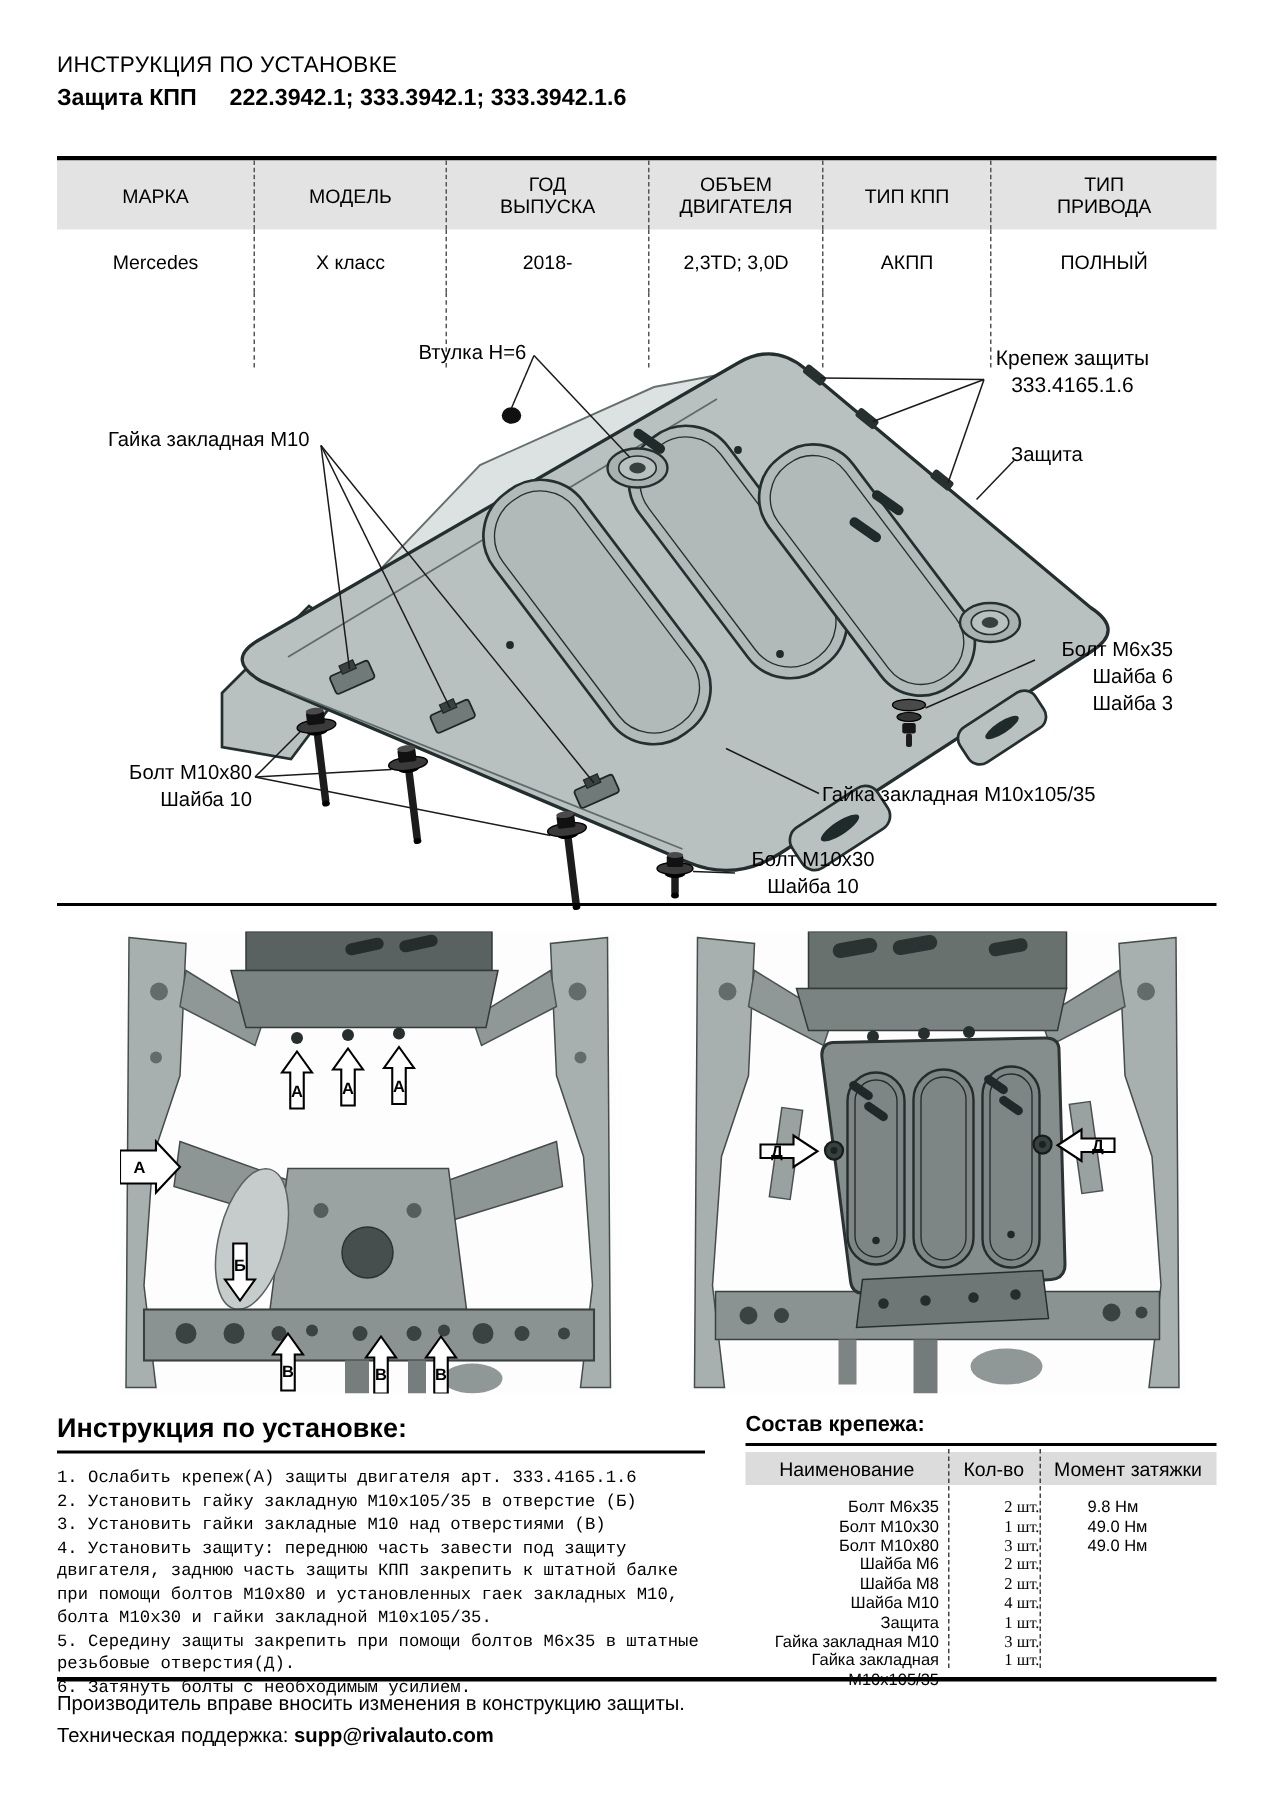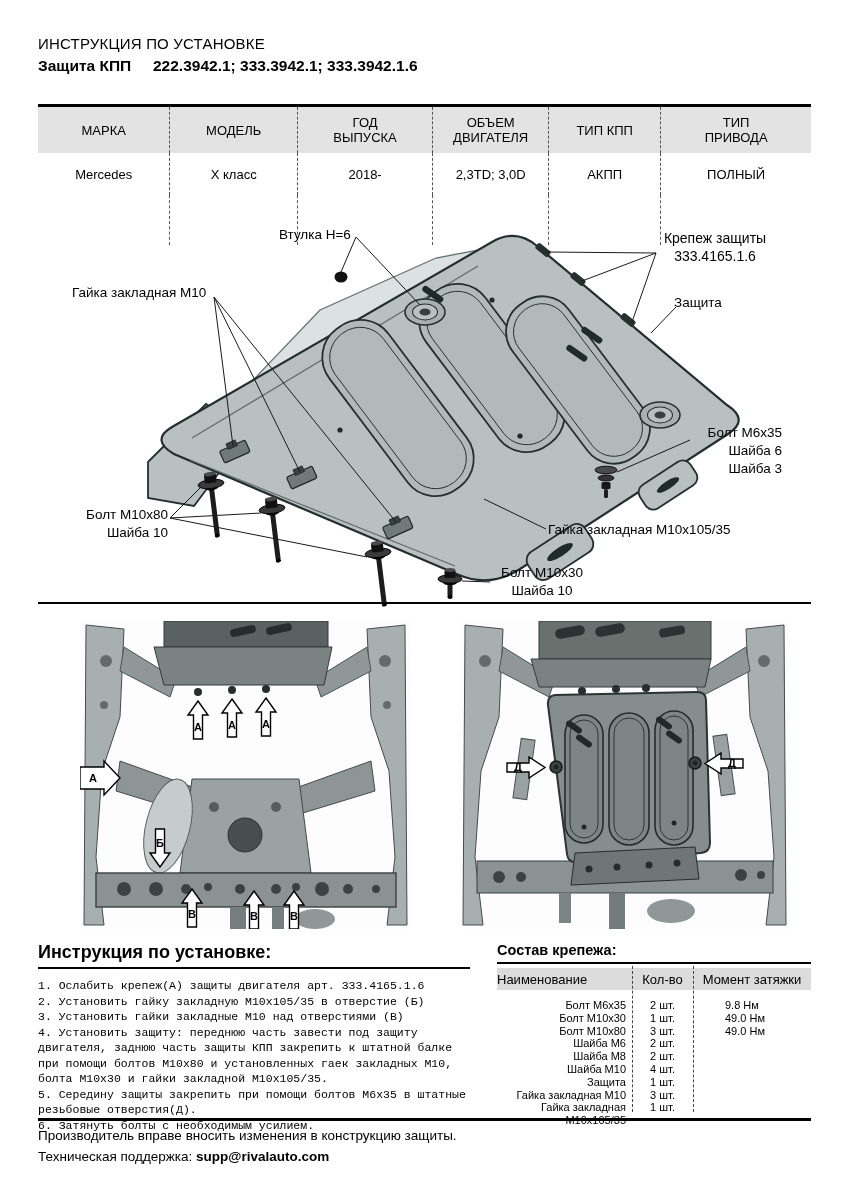--- a/index.html
+++ b/index.html
@@ -44,27 +44,27 @@
   
   .instructions { position:absolute; left:38px; top:942px; width:432px; }
   .section-heading { font-size:18px; font-weight:bold; }
   .heading-rule { height:2px; background:#000; margin-top:4px; }
   .instr-items { margin-top:9px; font-size:11.5px; line-height:15.5px; }
   .instr-items div { margin:0;font-family:Liberation Mono, monospace; }
   
   .hardware { position:absolute; left:497px; top:942px; width:314px; }
   .hardware .section-heading { font-size:14.5px; }
   .hw-header { margin-top:4px; height:22px; background:#dcdcdc; display:flex; align-items:center; font-size:13px; }
-  .hw-h1 { width:135px; text-align:left; }
+  .hw-h1 { width:135px; text-align:center; }
   .hw-h2 { width:61px; text-align:center; }
   .hw-h3 { flex:1; text-align:center; }
   .hw-rows { margin-top:9px; }
   .hw-row { display:flex; font-size:11px; line-height:12.8px; }
   .hw-name { width:135px; text-align:right; padding-right:6px; }
-  .hw-qty  { width:61px; text-align:center; }
+  .hw-qty  { width:61px; text-align:right;font-family:Liberation Serif, serif; }
   .hw-torque { flex:1; padding-left:32px; }
   .hw-vline { position:absolute; width:0; border-left:1px dashed #444; top:24px; height:146px; }
   .hw-vline.v1 { left:135px; } .hw-vline.v2 { left:196px; }
   
   .footer-line1 { position:absolute; left:38px; top:1128px; font-size:13.5px; }
   .footer-line2 { position:absolute; left:38px; top:1149px; font-size:13.5px; }
   .footer-line2 .email { font-weight:bold; }
 </style>
 </head>
 <body>

